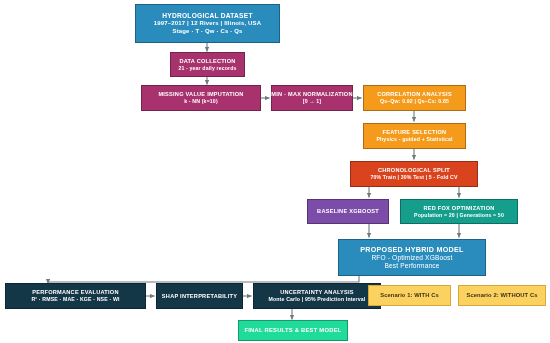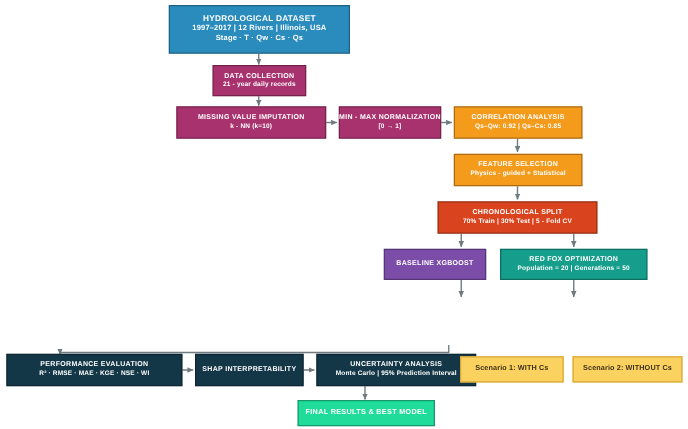--- a/index.html
+++ b/index.html
@@ -124,20 +124,25 @@
 
   <div class="node single" style="left:307px;top:199px;width:82px;height:25px;background:#7b4ca8;">
     <div class="t1">BASELINE XGBOOST</div>
   </div>
 
   <div class="node" style="left:400px;top:199px;width:118px;height:25px;background:#159e8c;">
     <div class="t1">RED FOX OPTIMIZATION</div>
     <div class="t2">Population = 20  |  Generations = 50</div>
   </div>
 
+  <div class="node big" style="left:338px;top:239px;width:148px;height:37px;background:#2a8cbd;">
+    <div class="t1">PROPOSED HYBRID MODEL</div>
+    <div class="t2">RFO - Optimized XGBoost</div>
+    <div class="t3">Best Performance</div>
+  </div>
 
   <div class="node" style="left:5px;top:283px;width:141px;height:26px;background:#143747;">
     <div class="t1">PERFORMANCE EVALUATION</div>
     <div class="t2">R² · RMSE · MAE · KGE · NSE · WI</div>
   </div>
 
   <div class="node single" style="left:156px;top:283px;width:87px;height:26px;background:#143747;">
     <div class="t1">SHAP INTERPRETABILITY</div>
   </div>
 

